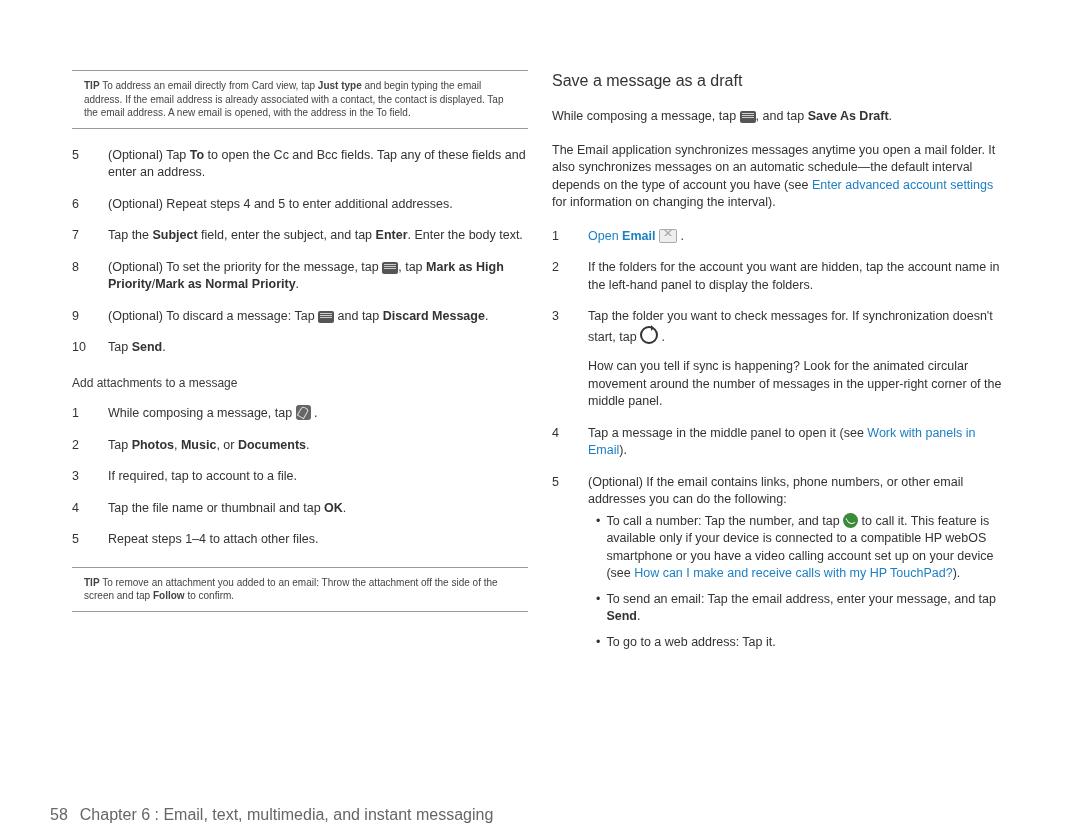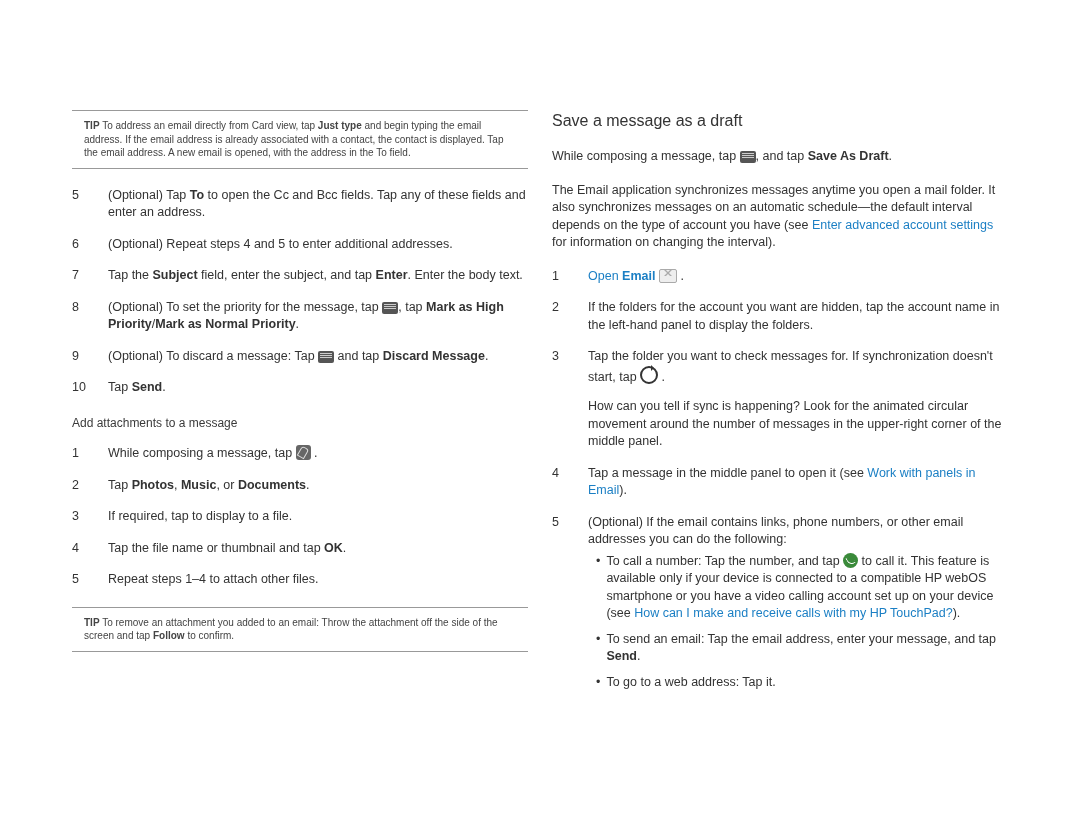--- a/index.html
+++ b/index.html
@@ -12,21 +12,20 @@
     width: 1080px;
     height: 834px;
     box-sizing: border-box;
   }
   .page {
     display: flex;
     gap: 24px;
     padding: 70px 72px 0 72px;
     box-sizing: border-box;
     height: 790px;
-    margin-top: 40px;
   }
   .col {
     flex: 1;
     font-size: 12.5px;
     line-height: 1.4;
   }
   .tip-box {
     border-top: 1px solid #999;
     border-bottom: 1px solid #999;
     padding: 8px 12px 8px 12px;
@@ -163,21 +162,21 @@
         </div>
       </div>
       <div class="step">
         <div class="num">2</div>
         <div class="body">
           <span>Tap </span><b>Photos</b><span>, </span><b>Music</b><span>, or </span><b>Documents</b><span>.</span>
         </div>
       </div>
       <div class="step">
         <div class="num">3</div>
-        <div class="body">If required, tap to display to a file.</div>
+        <div class="body">If required, tap to account to a file.</div>
       </div>
       <div class="step">
         <div class="num">4</div>
         <div class="body">
           <span>Tap the file name or thumbnail and tap </span><b>OK</b><span>.</span>
         </div>
       </div>
       <div class="step">
         <div class="num">5</div>
         <div class="body">Repeat steps 1–4 to attach other files.</div>

